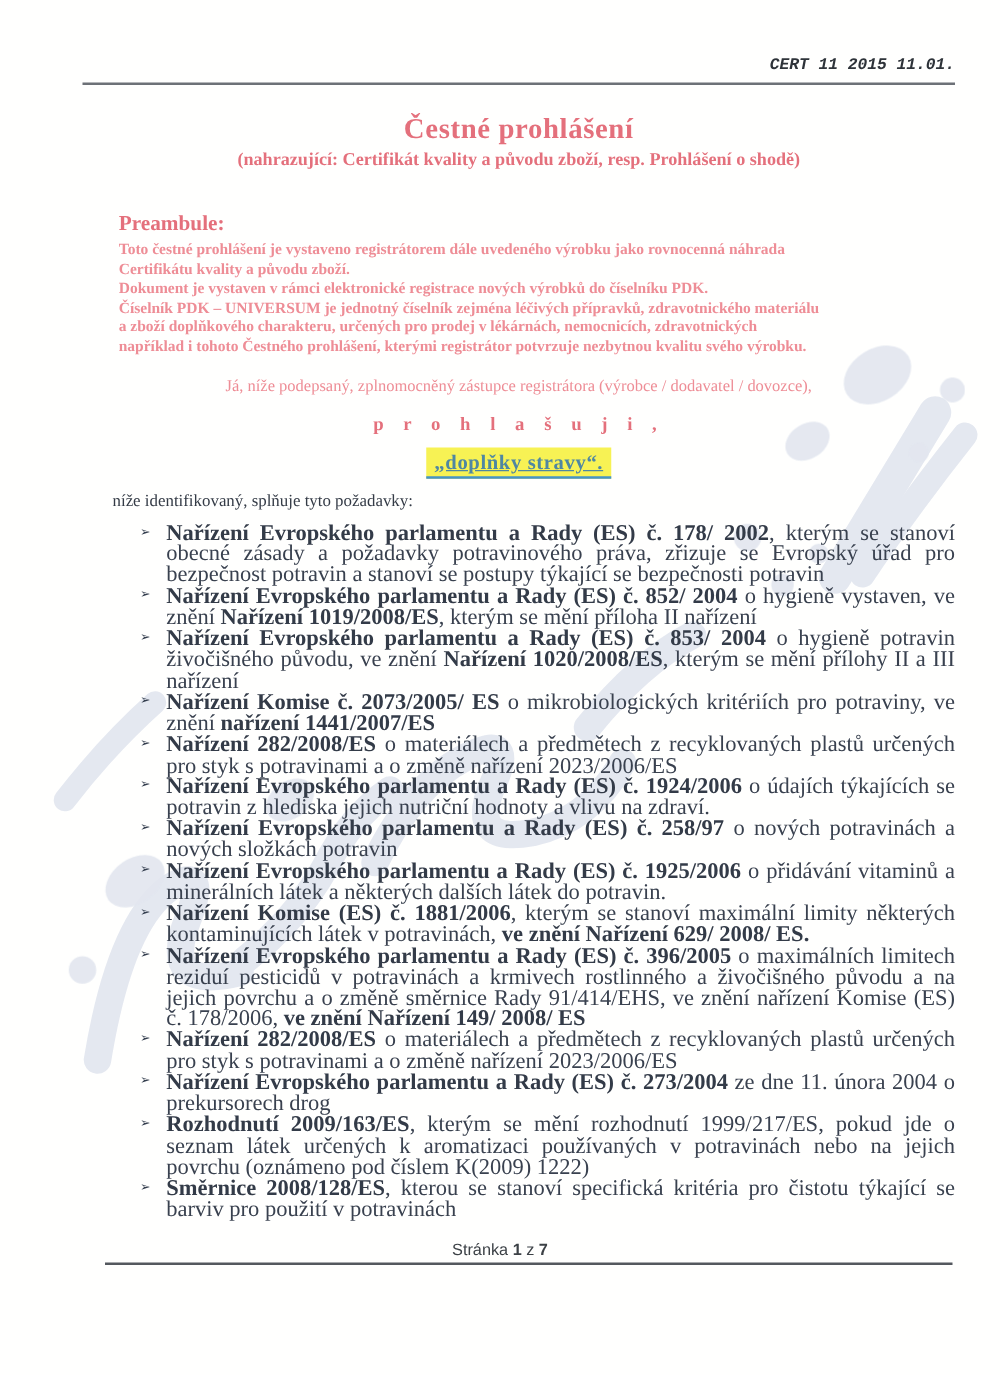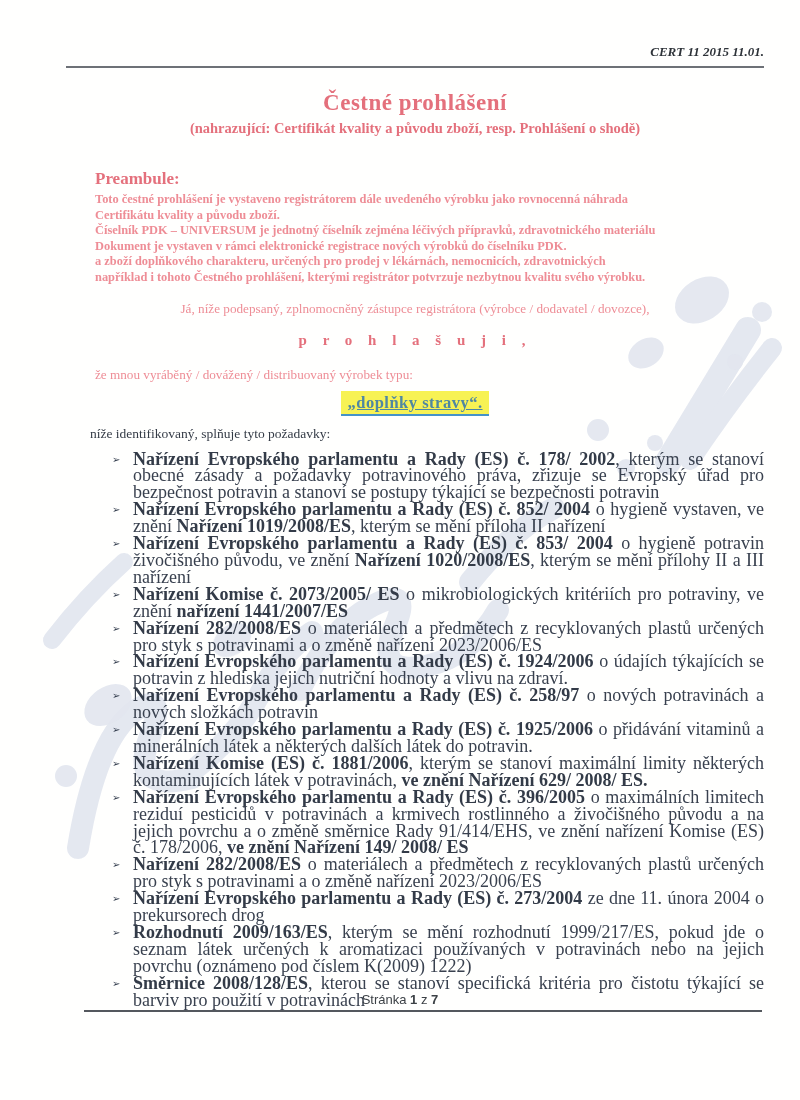--- a/index.html
+++ b/index.html
@@ -12,21 +12,21 @@
     --rule:#6d7177;
   }
   html,body{margin:0;padding:0;background:#ffffff;}
   .page{
     position:relative;width:800px;height:1100px;background:#fffffe;
     font-family:"Liberation Serif", serif;color:var(--ink);overflow:hidden;
   }
   .watermark{position:absolute;inset:0;z-index:0;pointer-events:none;}
   .content{position:absolute;inset:0;padding:44px 36px 0 66px;z-index:1;box-sizing:border-box;}
   .doc-ref{
-    text-align:right;font-family:Liberation Serif, serif;
+    text-align:right;font-family:Liberation Mono, monospace;
     font-style:italic;font-weight:bold;font-size:13px;line-height:16px;color:#2e3339;
   }
   .top-rule{margin-top:6px;border-top:2px solid var(--rule);height:0;}
   .title{
     margin:22px 0 0 0;text-align:center;color:var(--accent-red);
     font-size:23px;line-height:26px;font-weight:bold;letter-spacing:.5px;
   }
   .subtitle{
     margin-top:3px;text-align:center;color:var(--accent-red);
     font-size:14.5px;line-height:18px;font-weight:bold;
@@ -101,30 +101,29 @@
     <div class="top-rule"></div>
 
     <h1 class="title">Čestné prohlášení</h1>
     <div class="subtitle">(nahrazující: Certifikát kvality a původu zboží, resp. Prohlášení o shodě)</div>
 
     <div class="preamble">
       <div class="preamble-heading">Preambule:</div>
       <div class="preamble-lines">
           <div class="preamble-line">Toto čestné prohlášení je vystaveno registrátorem dále uvedeného výrobku jako rovnocenná náhrada</div>
           <div class="preamble-line">Certifikátu kvality a původu zboží.</div>
+          <div class="preamble-line">Dokument je vystaven v rámci elektronické registrace nových výrobků do číselníku PDK.</div>
           <div class="preamble-line">Číselník PDK – UNIVERSUM je jednotný číselník zejména léčivých přípravků, zdravotnického materiálu</div>
-          <div class="preamble-line">Dokument je vystaven v rámci elektronické registrace nových výrobků do číselníku PDK.</div>
           <div class="preamble-line">a zboží doplňkového charakteru, určených pro prodej v lékárnách, nemocnicích, zdravotnických</div>
           <div class="preamble-line">například i tohoto Čestného prohlášení, kterými registrátor potvrzuje nezbytnou kvalitu svého výrobku.</div>
         </div>
     </div>
 
     <div class="decl-intro">Já, níže podepsaný, zplnomocněný zástupce registrátora (výrobce / dodavatel / dovozce),</div>
     <div class="decl-verb">p r o h l a š u j i ,</div>
-    <div class="decl-product-intro">že mnou vyráběný / dovážený  / distribuovaný výrobek typu:</div>
     <div class="decl-product">
       <span class="product-highlight">„doplňky stravy“.</span>
     </div>
     <div class="decl-outro">níže identifikovaný, splňuje tyto požadavky:</div>
 
     <div class="req-list">
         <div class="req-item">
           <span class="bullet">➢</span>
           <div class="req-text"><span class="b">Nařízení Evropského parlamentu a Rady (ES) č. 178/ 2002</span><span>, kterým se stanoví obecné zásady a požadavky potravinového práva, zřizuje se Evropský úřad pro bezpečnost potravin a stanoví se postupy týkající se bezpečnosti potravin</span></div>
         </div>

